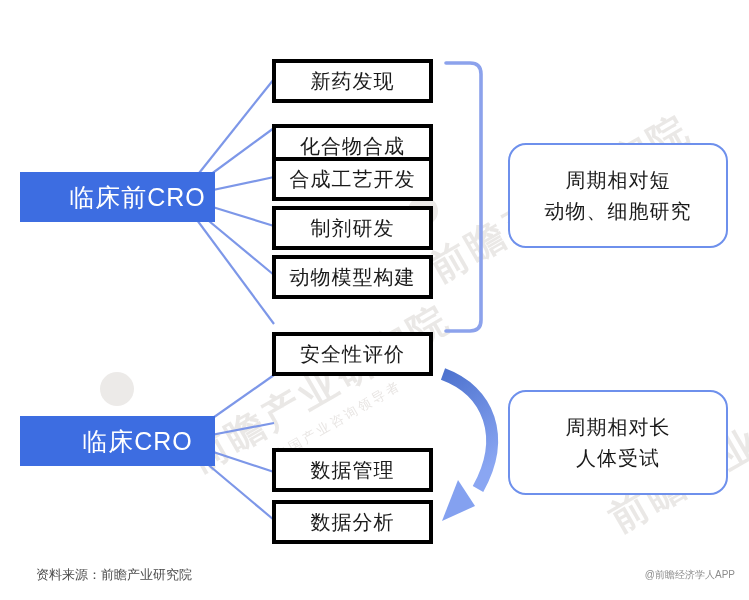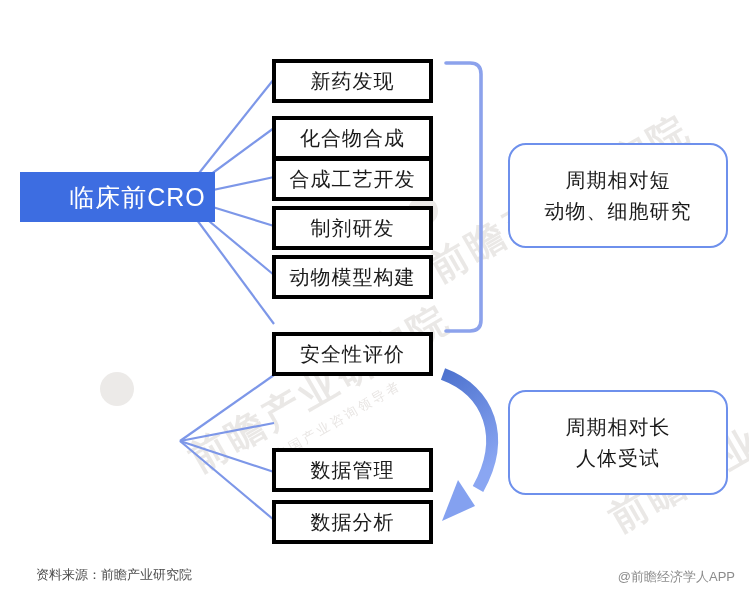--- a/index.html
+++ b/index.html
@@ -33,21 +33,21 @@
     font-size:20px;letter-spacing:1px;
   }
   
   .note-box{
     position:absolute;left:508px;width:216px;height:101px;z-index:2;
     background:#ffffff;border:2px solid #6e90ec;border-radius:18px;color:#1a1a1a;
     display:flex;flex-direction:column;align-items:center;justify-content:center;
     font-size:20px;line-height:1.55;letter-spacing:1px;text-align:center;
   }
   .footer-source{position:absolute;left:20px;top:566px;font-size:13px;color:#4d4d4d;z-index:2;margin-left:16px;}
-  .footer-credit{position:absolute;right:14px;top:568px;font-size:13px;color:#8c8c8c;z-index:2;}
+  .footer-credit{position:absolute;right:14px;top:568px;font-size:10px;color:#8c8c8c;z-index:2;}
 </style>
 </head>
 <body>
 
 <div class="canvas">
 
 
   <div class="wm" style="left:180px;top:440px;">
     <div class="wm-main">前瞻产业研究院</div>
     <div class="wm-sub">中国产业咨询领导者</div>
@@ -86,23 +86,24 @@
       <line x1="180" y1="441" x2="274" y2="520"></line>
     </g>
 
     <path d="M446,63 H470 Q481,63 481,74 V320 Q481,331 470,331 H446" fill="none" stroke="#8ca2ec" stroke-width="3.6" stroke-linecap="round"></path>
 
     <path d="M443,374 C489,391 507,437 478,489" fill="none" stroke="url(#arrowGrad)" stroke-width="12" stroke-linecap="butt"></path>
     <polygon points="442,521 475,506 458,480" fill="#84a1f0"></polygon>
   </svg>
 
   <div class="blue-box" style="top:172px;">临床前CRO</div>
+  <div class="blue-box" style="top:416px;">临床CRO</div>
 
   <div class="mid-box" style="top:59px;">新药发现</div>
-  <div class="mid-box" style="top:116px;text-align:center;">化合物合成</div>
+  <div class="mid-box" style="top:124px;text-align:center;">化合物合成</div>
   <div class="mid-box" style="top:157px;">合成工艺开发</div>
   <div class="mid-box" style="top:206px;">制剂研发</div>
   <div class="mid-box" style="top:255px;">动物模型构建</div>
   <div class="mid-box" style="top:304px;margin-top:28px;">安全性评价</div>
 
   <div class="mid-box" style="top:448px;">数据管理</div>
   <div class="mid-box" style="top:500px;">数据分析</div>
 
   <div class="note-box" style="top:143px;">
     <span>周期相对短</span>

